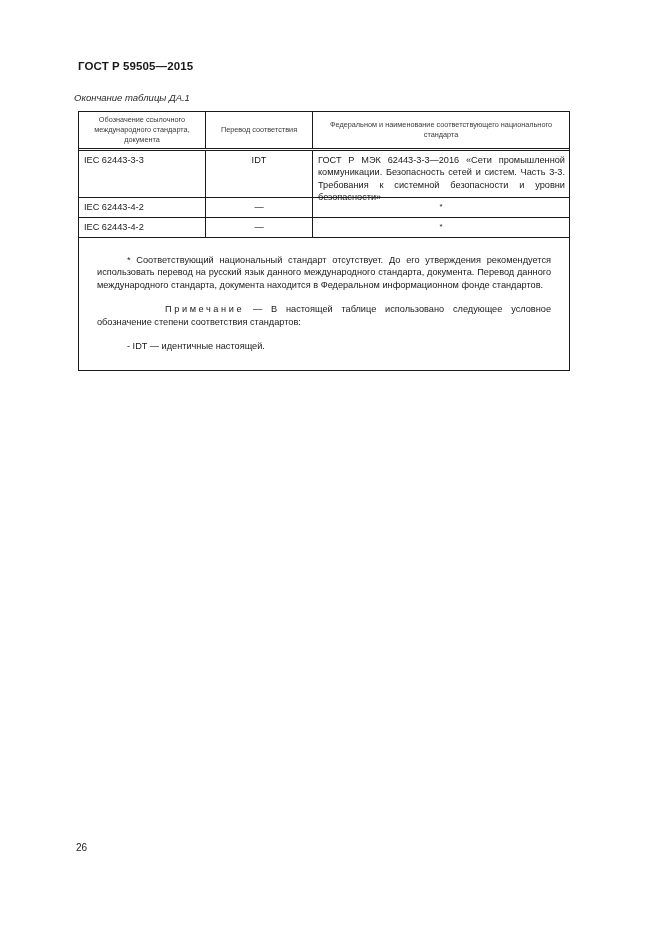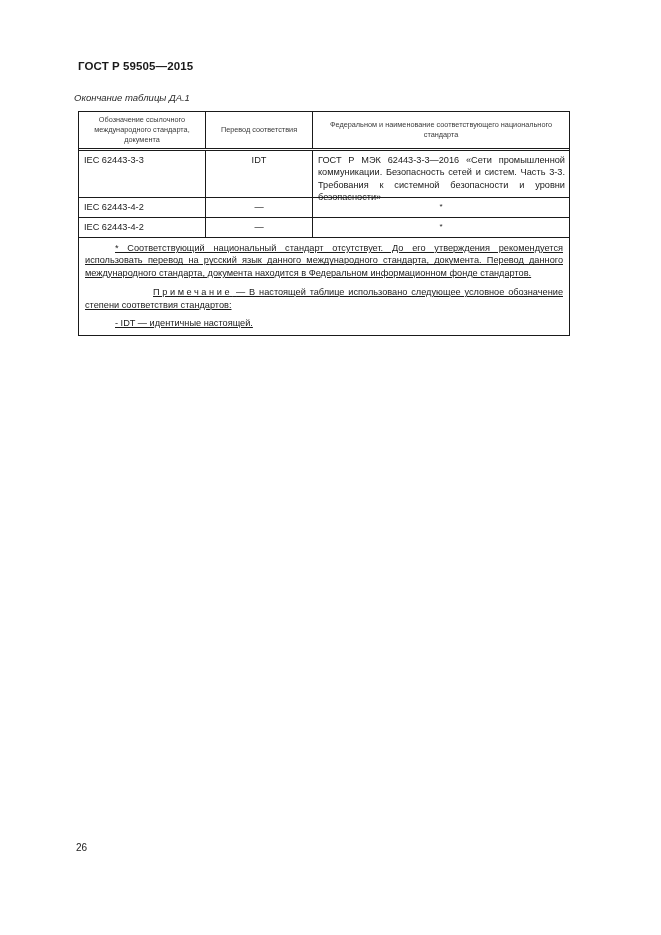--- a/index.html
+++ b/index.html
@@ -27,21 +27,21 @@
   .c3 { flex: 1; }
   .header .cell {
     font-size: 7.3px; line-height: 10px; color: #3a3a3a; text-align: center;
     display: flex; align-items: center; justify-content: center;
   }
   .row.r1 { height: 46px; }
   .row.r2, .row.r3 { height: 19px; }
   .row.r2 .c3, .row.r3 .c3 { text-align: center; font-size: 8px; }
   .r1 .c3 { text-align: justify; text-align-last: left; padding-right: 4px; }
   .footer { padding: 4px 6px 6px 6px; font-size: 9.2px; line-height: 12.4px; }
-  .footer p { margin: 0; text-align: justify; text-decoration: underline; }
+  .footer p { margin: 12px; text-align: justify; }
   .footnote { text-indent: 30px; }
   .note { text-indent: 30px; margin-top: 7px !important; }
   .note-label { letter-spacing: 2.6px; padding-left: 38px; }
   .list-item { margin-top: 6px !important; padding-left: 30px; }
   .page-number {
     position: absolute; left: 76px; top: 842px; font-size: 10px;
   }
 </style>
 </head>
 <body>

